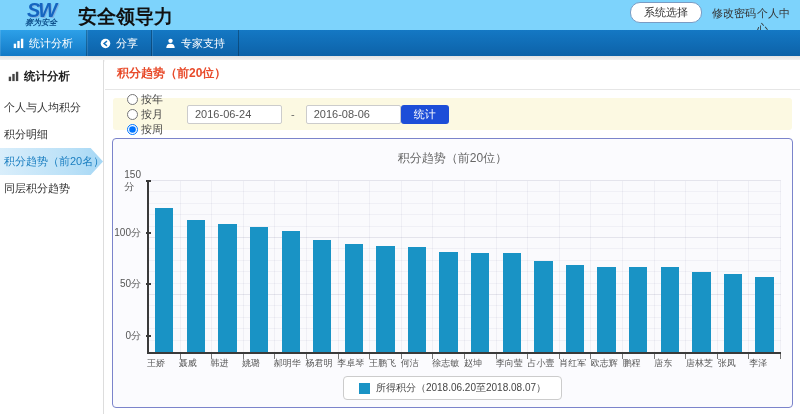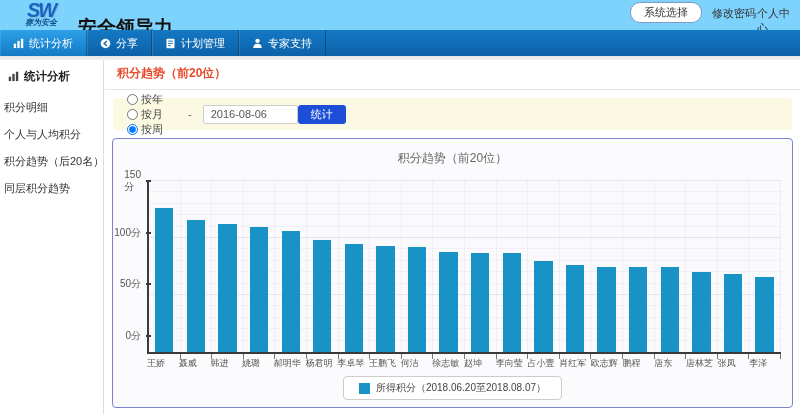--- a/index.html
+++ b/index.html
@@ -5,21 +5,21 @@
   * { margin:0; padding:0; box-sizing:border-box; }
   html,body { width:800px; height:414px; overflow:hidden; background:#fff;
     font-family:"Liberation Sans","DejaVu Sans",sans-serif; }
 
   
   .hdr { position:absolute; left:0; top:0; width:800px; height:30px; background:#7dd3fc; }
   .logo { position:absolute; left:12px; top:1px; width:58px; text-align:center; cursor:pointer; }
   .logo-sw { font-style:italic; font-weight:bold; font-size:20px; line-height:18px;
     color:#1565c0; letter-spacing:-2px; text-shadow:1px 1px 0 #7fb2e0; }
   .logo-sub { font-style:italic; font-weight:bold; font-size:8px; color:#0d4f8b; line-height:8px; }
-  .app-title { position:absolute; left:78px; top:15px; font-size:19px; font-weight:bold; color:#111; }
+  .app-title { position:absolute; left:78px; top:4px; font-size:19px; font-weight:bold; color:#111; }
   .sys-btn { position:absolute; left:630px; top:2px; width:72px; height:21px; line-height:19px;
     text-align:center; font-size:11px; color:#333; background:#fff;
     border:1px solid #7a9cc4; border-radius:10px; cursor:pointer; }
   .hdr-link { position:absolute; top:6px; font-size:11px; color:#333; cursor:pointer; }
   .hdr-link.l1 { left:712px;text-align:center; } .hdr-link.l2 { left:757px; }
 
   
   .nav { position:absolute; left:0; top:30px; width:800px; height:26px;
     background:linear-gradient(#1478c4,#0d62a8); display:flex; }
   .nav-tab { height:26px; padding:0 13px; display:flex; align-items:center; gap:5px;
@@ -119,33 +119,20 @@
         <svg viewBox="0 0 12 12" width="11" height="11">
           <circle cx="6" cy="6" r="5.2" fill="currentColor"></circle>
           <path d="M7.6 3.4 L4.4 6 L7.6 8.6" stroke="#1170bc" stroke-width="1.5" fill="none"></path>
         </svg>
       </span>
       <span>分享</span>
     </div>
     <div class="nav-tab">
       <span class="ic">
         <svg viewBox="0 0 12 12" width="11" height="11">
-          <rect x="1.6" y="0.8" width="8.8" height="10.4" rx="1" fill="currentColor"></rect>
-          <g stroke="#1170bc" stroke-width="1">
-            <line x1="3.4" y1="3.4" x2="8.6" y2="3.4"></line>
-            <line x1="3.4" y1="5.9" x2="8.6" y2="5.9"></line>
-            <line x1="3.4" y1="8.4" x2="6.4" y2="8.4"></line>
-          </g>
-        </svg>
-      </span>
-      <span>计划管理</span>
-    </div>
-    <div class="nav-tab">
-      <span class="ic">
-        <svg viewBox="0 0 12 12" width="11" height="11">
           <circle cx="6" cy="3.1" r="2.4" fill="currentColor"></circle>
           <path d="M1.4 11 Q1.4 6.3 6 6.3 Q10.6 6.3 10.6 11 Z" fill="currentColor"></path>
         </svg>
       </span>
       <span>专家支持</span>
     </div>
   </div>
 <div class="strip"></div>
 
 <div class="sidebar">
@@ -155,23 +142,23 @@
           <g fill="currentColor">
             <rect x="0.8" y="6.2" width="2.6" height="4.8"></rect>
             <rect x="4.7" y="3.2" width="2.6" height="7.8"></rect>
             <rect x="8.6" y="0.8" width="2.6" height="10.2"></rect>
           </g>
         </svg>
       </span>
     <span>统计分析</span>
   </div>
   <div id="sb-items">
+      <div class="sb-item">个人与人均积分</div>
       <div class="sb-item">积分明细</div>
-      <div class="sb-item">个人与人均积分</div>
-      <div class="sb-item">积分趋势（后20名）</div>
+      <div class="sb-item active">积分趋势（前20名）</div>
       <div class="sb-item">同层积分趋势</div>
     </div>
 </div>
 
 <div class="main">
   <div class="page-title">积分趋势（前20位）</div>
 
   <div class="filter">
     <span id="radio-group">
         <label>
@@ -180,20 +167,21 @@
         </label>
         <label>
           <input type="radio" name="period" style="">
           <span>按月</span>
         </label>
         <label>
           <input type="radio" name="period" checked="" style="">
           <span>按周</span>
         </label>
       </span>
+    <input class="date-input" type="text" value="2016-06-24" style="">
     <span class="dash">-</span>
     <input class="date-input" type="text" value="2016-08-06" style="">
     <button class="stat-btn">统计</button>
   </div>
 
   <div class="panel">
     <div class="chart-title">积分趋势（前20位）</div>
     <div class="chart-area">
       <div class="plot">
         <div id="gridlines">

